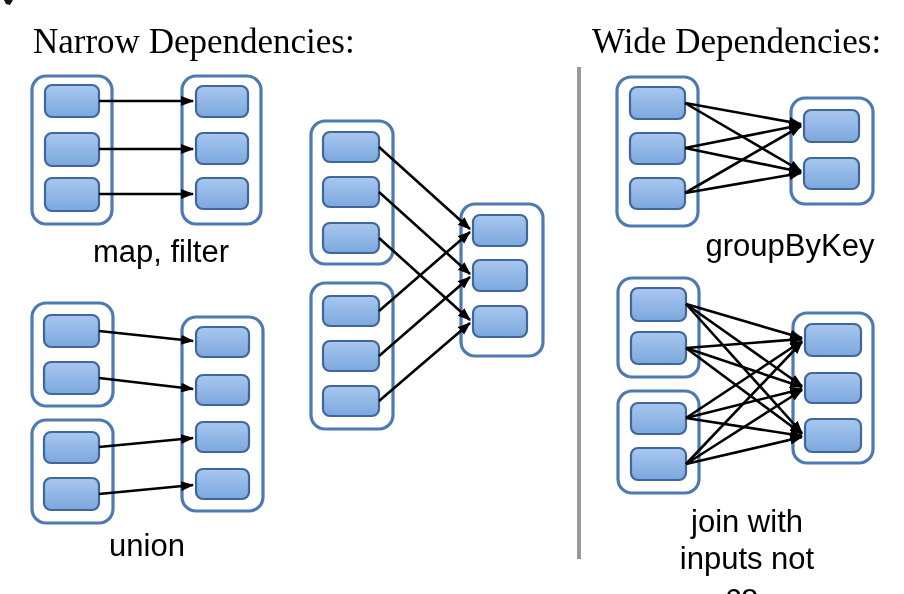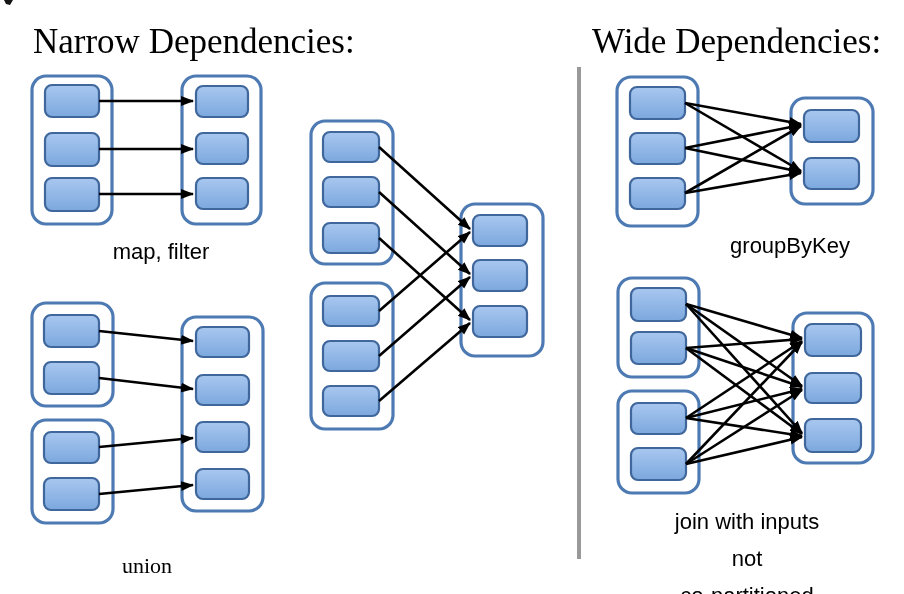--- a/index.html
+++ b/index.html
@@ -2,24 +2,24 @@
 <html><head>
 <meta charset="utf-8">
 <style>
   html,body{margin:0;padding:0;background:#ffffff;}
   #app{position:relative;width:904px;height:594px;background:#ffffff;overflow:hidden;
        font-family:"Liberation Sans", sans-serif;}
   .heading{position:absolute;font-family:"Liberation Serif", serif;font-size:35px;
            color:#000;white-space:nowrap;line-height:40px;}
   #heading-narrow{left:33px;top:22px;}
   #heading-wide{left:592px;top:22px;}
-  .diagram-label{position:absolute;font-size:22px;line-height:37px;color:#000;
+  .diagram-label{position:absolute;font-size:31px;line-height:37px;color:#000;
                  text-align:center;white-space:pre-line;transform:translateX(-50%);}
   #label-map-filter{left:161px;top:233px;}
-  #label-union{left:147px;top:547px;font-family:Liberation Serif, serif;}
+  #label-union{left:147px;top:527px;}
   #label-join-co{left:424px;top:440px;}
   #label-groupbykey{left:748px;top:227px;margin-left:42px;}
   #label-join-not-co{left:747px;top:503px;}
   #scene{position:absolute;left:0;top:0;}
 </style>
 </head>
 <body>
 
 <div id="app">
   <svg id="scene" width="904" height="594">

